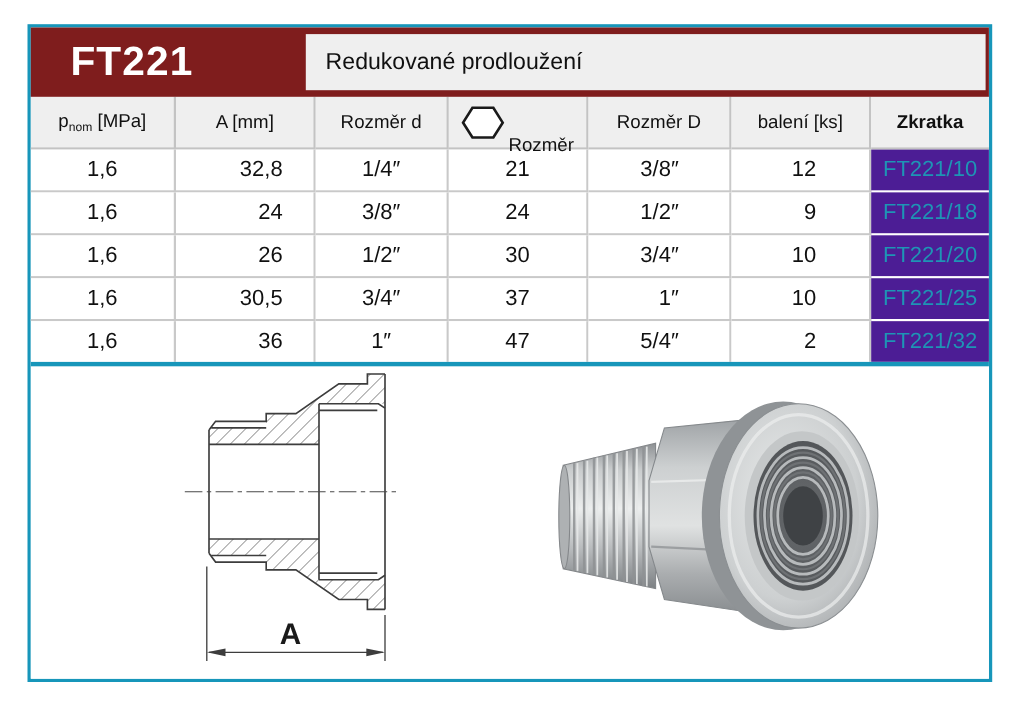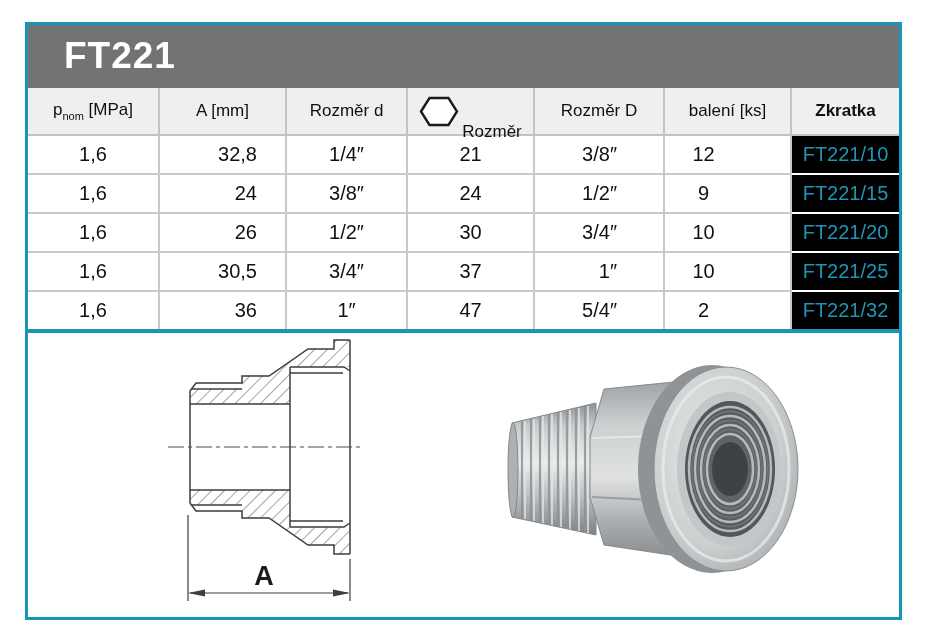--- a/index.html
+++ b/index.html
@@ -6,21 +6,21 @@
   body {
     width:927px; height:642px; background:#ffffff; position:relative;
     font-family:"Liberation Sans", sans-serif; color:#111;
     overflow:hidden;
   }
   .frame {
     position:absolute; left:25px; top:22px; width:877px; height:598px;
     border:3px solid #1796BA; box-sizing:border-box; background:#fff;
   }
   
-  .band { height:63px; background:#737373; position:relative; }
+  .band { height:63px; background:#7f1d1d; position:relative; }
   .code {
     position:absolute; left:36px; top:50%; transform:translateY(-52%);
     color:#fff; font-size:37px; font-weight:bold; letter-spacing:1px;
   }
   .title-box {
     position:absolute; left:250px; top:6px; bottom:6px; right:3px;
     background:#efefef; display:flex; align-items:center;
     padding-left:18px; box-sizing:border-box; font-size:21px; color:#101010;
   }
   
@@ -33,41 +33,44 @@
   .spec th:last-child { border-right:none;font-weight:bold; }
   .spec td {
     background:#fff; height:37px; font-size:20px; color:#101010;
     border-bottom:2px solid #c9c9c9; border-right:2px solid #c9c9c9;
     text-align:center; padding:0;margin-left:44px;
   }
   .spec td:last-child { border-right:none; }
   .spec tr:last-child td { border-bottom:none; }
   .spec td.col-a   { text-align:right; padding-right:28px; }
   .spec td.col-dd  { text-align:right; padding-right:46px; }
-  .spec td.col-pack{ text-align:center; padding-right:48px; }
+  .spec td.col-pack{ text-align:right; padding-right:48px; }
   .spec td.col-code{
-    background:#000000; color:#1E95B5; font-size:20px;
+    background:#4c1d95; color:#1E95B5; font-size:20px;
     border-bottom-color:#ffffff;
   }
   sub.nom { font-size:11px;margin-top:32px; }
   .hexwrap { display:flex; align-items:center; justify-content:center; }
   .hexwrap svg { display:block; margin-right:3px; }
   .hexwrap .hexlabel { position:relative; top:21px; }
   
   .draw-area { position:relative; border-top:4px solid #1796BA; height:284px; background:#fff; }
   .tech { position:absolute; left:84px; top:2px; }
   .photo { position:absolute; left:470px; top:6px; }
 </style>
 </head>
 <body>
 
 <div class="frame">
 
   <div class="band">
     <div class="code">FT221</div>
+    <div class="title-box">
+      <span>Redukované prodloužení</span>
+    </div>
   </div>
 
   <table class="spec">
     <colgroup>
       <col style="width:132px">
         <col style="width:127px">
         <col style="width:121px">
       <col style="width:127px">
         <col style="width:130px">
         <col style="width:127px">
@@ -103,21 +106,21 @@
         <td class="col-pack">12</td>
         <td class="col-code">FT221/10</td>
       </tr>
       <tr>
         <td class="col-pnom">1,6</td>
         <td class="col-a">24</td>
         <td class="col-d">3/8″</td>
         <td class="col-hex">24</td>
         <td class="col-dd">1/2″</td>
         <td class="col-pack">9</td>
-        <td class="col-code">FT221/15</td>
+        <td class="col-code">FT221/18</td>
       </tr>
       <tr>
         <td class="col-pnom">1,6</td>
         <td class="col-a">26</td>
         <td class="col-d">1/2″</td>
         <td class="col-hex">30</td>
         <td class="col-dd">3/4″</td>
         <td class="col-pack">10</td>
         <td class="col-code">FT221/20</td>
       </tr>

